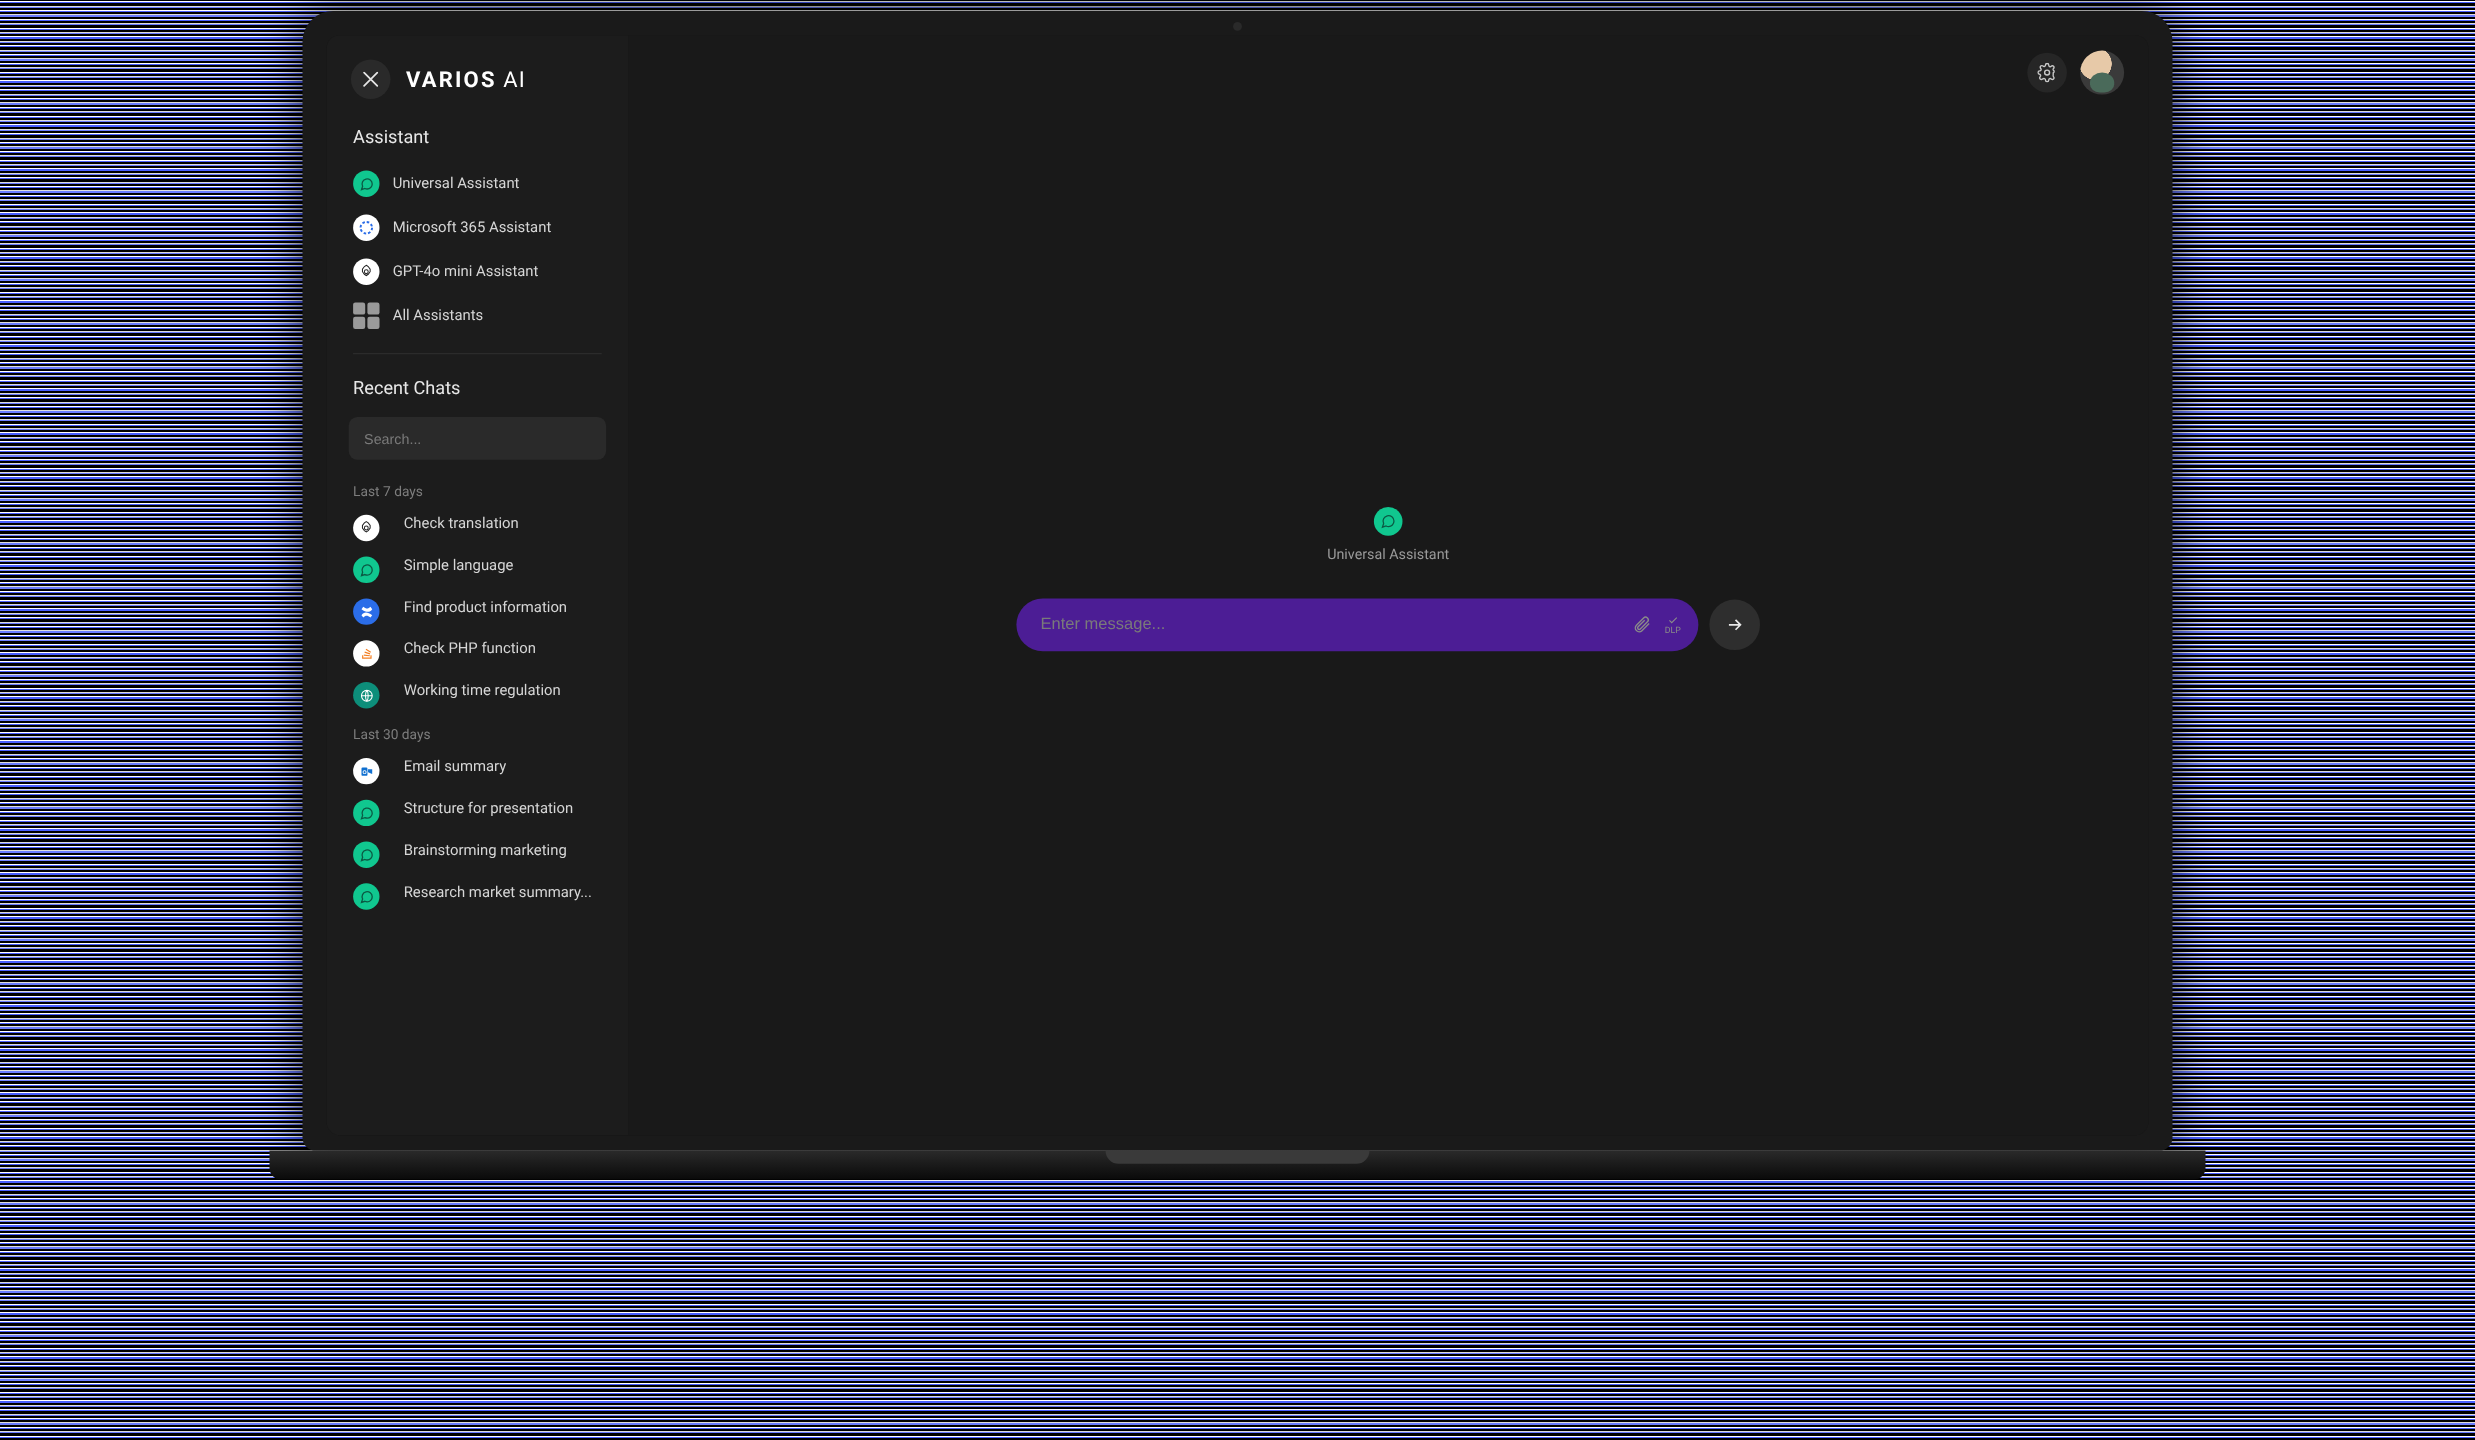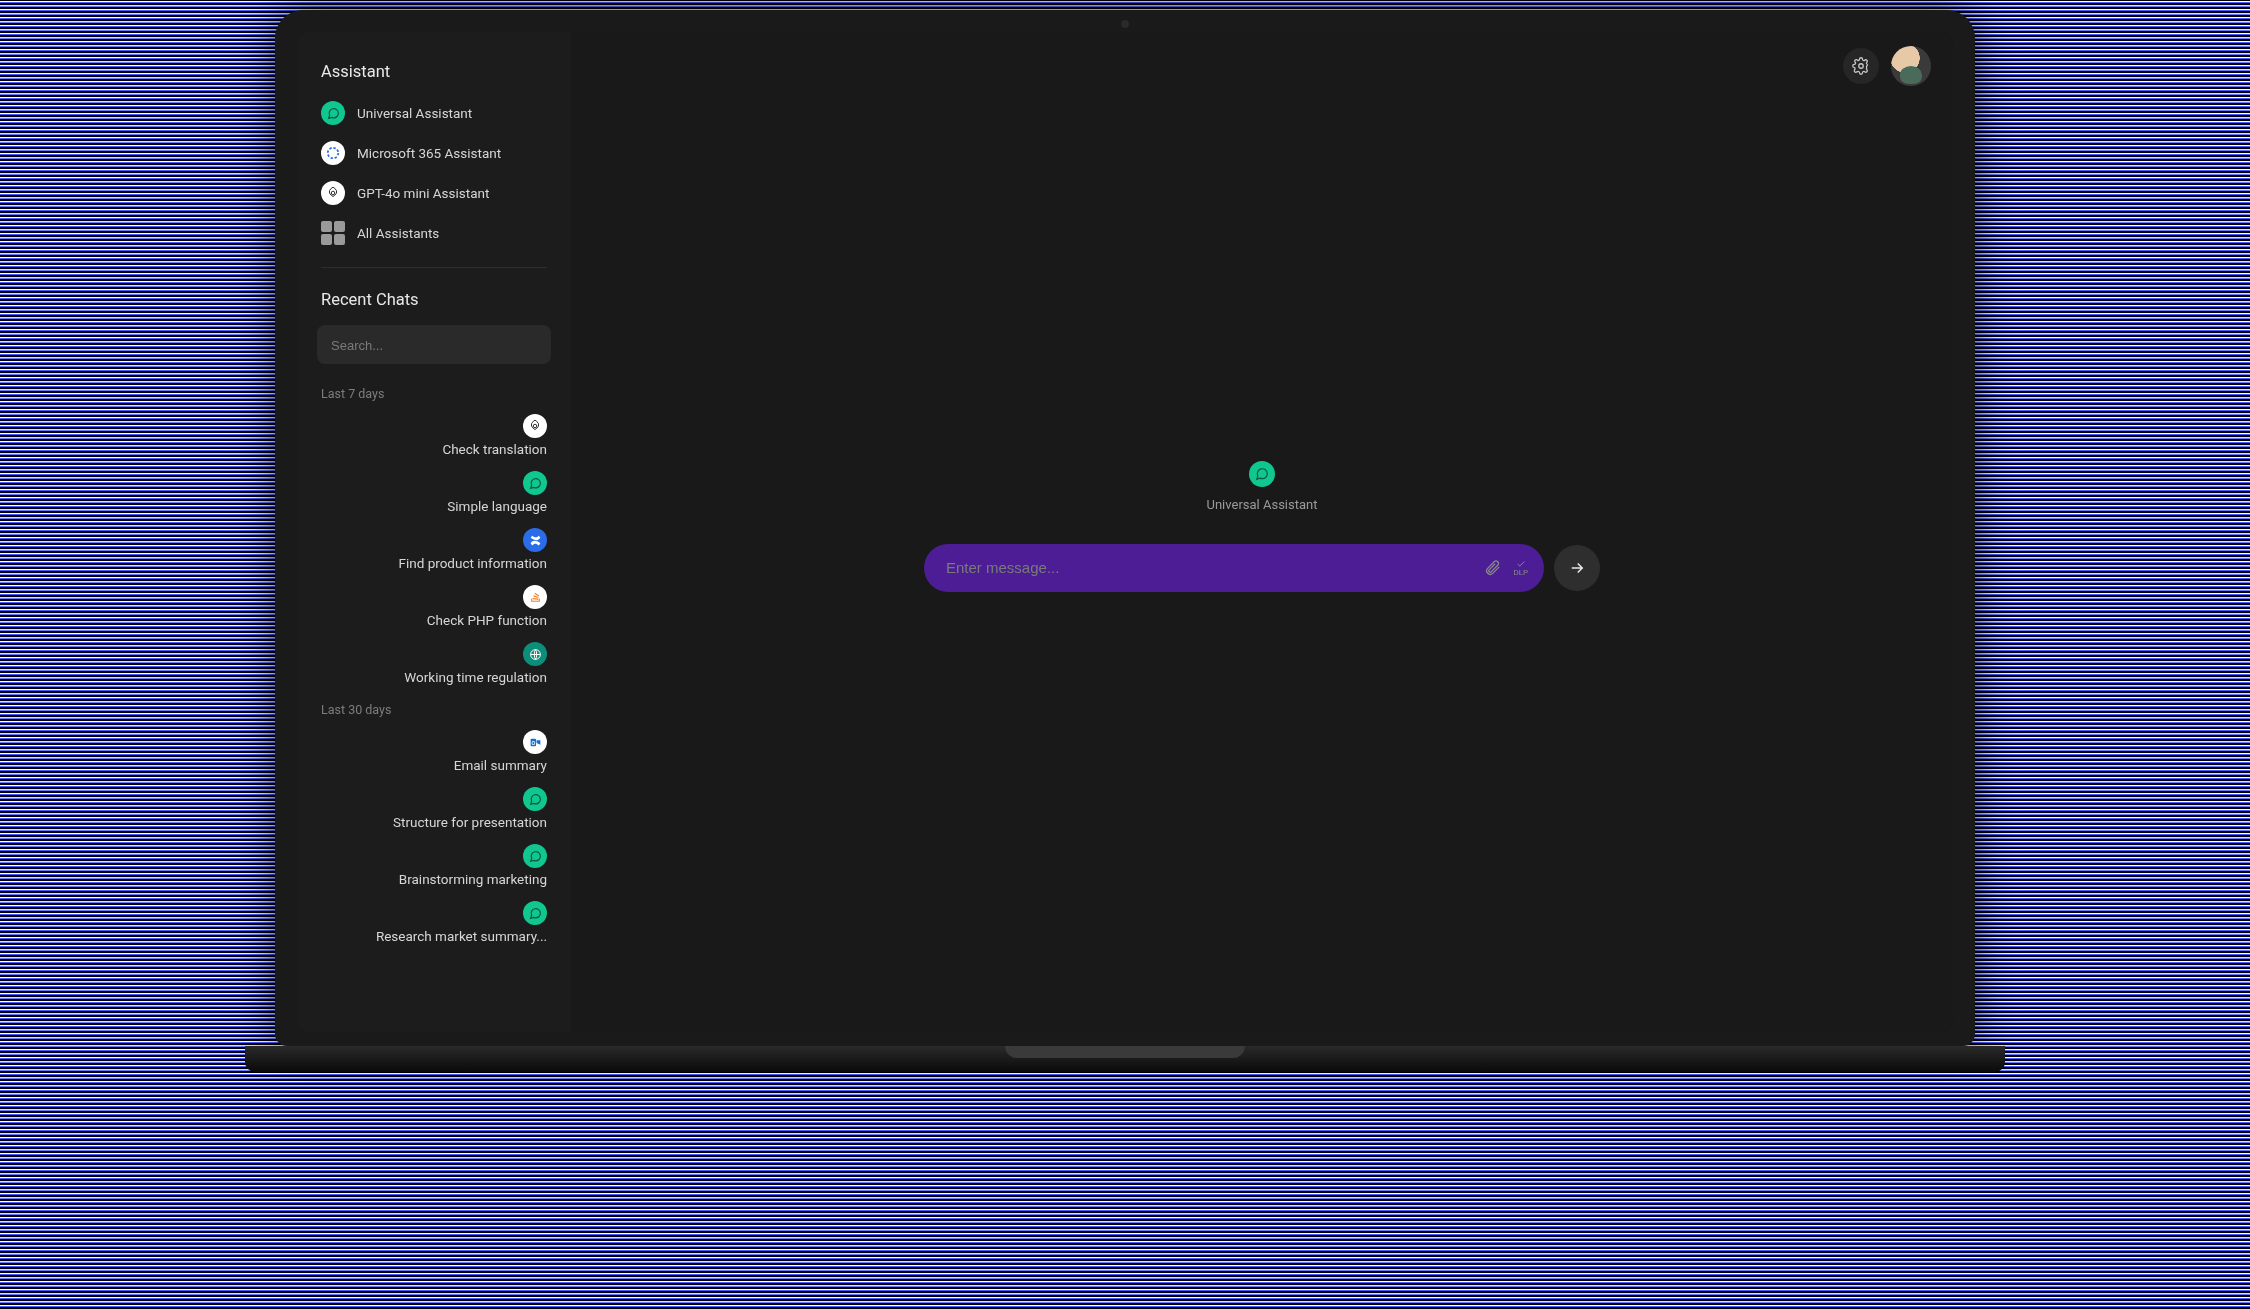--- a/index.html
+++ b/index.html
@@ -155,25 +155,25 @@
       background:transparent;border:none;outline:none;
       color:#86efac;font-size:13px;width:100%;
     }
     .search-box input::placeholder{color:#7a7a7a;}
     .group-label {
       font-size:12.5px;
       color:#7d7d7d;
       padding: 10px 24px 6px 24px;
     }
     .chat-item {
-      display:flex;align-items:flex-end;gap:3px;
+      display:flex;align-items:flex-start;gap:22px;
       padding:7px 24px;
       color:#d6d6d6;font-size:13.5px;
       cursor:pointer;
-      white-space:nowrap;overflow:hidden;text-overflow:ellipsis;flex-direction:column;
+      white-space:nowrap;overflow:hidden;text-overflow:ellipsis;
     }
     .chat-item .label{overflow:hidden;text-overflow:ellipsis;}
 
     
     .main {
       flex:1;
       display:flex;flex-direction:column;
       background:#191919;
       position:relative;
     }
@@ -259,20 +259,31 @@
 
 <div class="glitch-bg"></div>
 
 <div class="laptop-frame">
   <div class="laptop-lid">
     <div class="camera-notch"></div>
 
     <div class="screen">
 
       <aside class="sidebar">
+        <div class="sidebar-header">
+          <div class="close-btn">
+            <svg width="14" height="14" viewBox="0 0 14 14">
+                <path d="M1 1 L13 13 M13 1 L1 13" stroke="currentColor" stroke-width="1.6" stroke-linecap="round"></path>
+              </svg>
+          </div>
+          <div class="brand">
+            <strong>VARIOS</strong>
+            <span>AI</span>
+          </div>
+        </div>
 
         <div class="section-title">Assistant</div>
 
         <div id="assistants-list">
             <div class="nav-item">
               <div class="ico ico-green">
                 <svg width="13" height="13" viewBox="0 0 24 24" fill="none" stroke="#0b5a44" stroke-width="2.2">
                   <path d="M21 11.5a8.38 8.38 0 0 1-8.5 8.5 8.5 8.5 0 0 1-3.8-.9L3 21l1.9-5.7A8.5 8.5 0 1 1 21 11.5z"></path>
                 </svg>
               </div>

